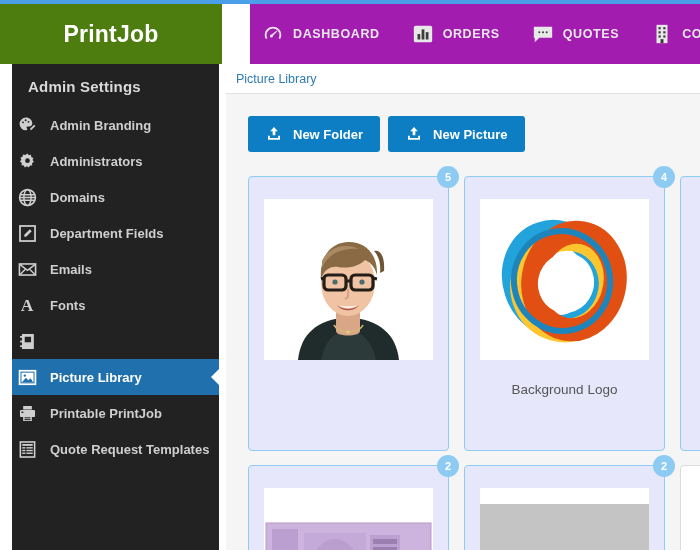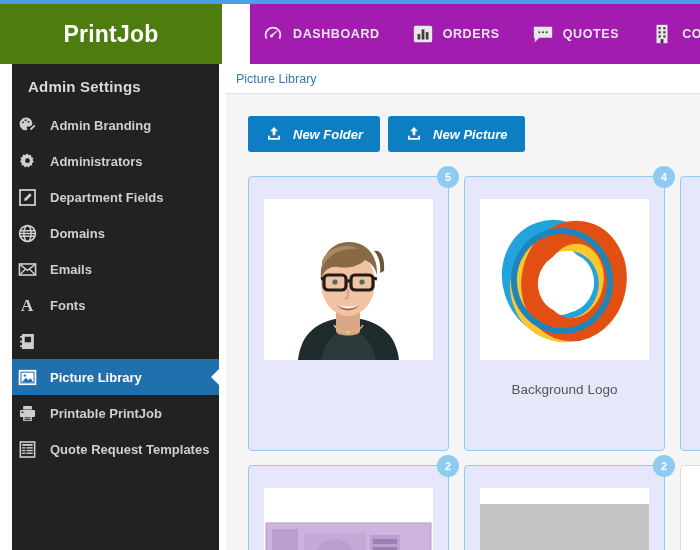--- a/index.html
+++ b/index.html
@@ -138,21 +138,20 @@
     padding: 0 17px;
     background: #0d7ec4;
     color: #ffffff;
     border: none;
     border-radius: 3px;
     font-family: "Liberation Sans", sans-serif;
     font-size: 13px;
     font-weight: bold;
     cursor: pointer;
     white-space: nowrap;
-    font-style: italic;
   }
   .btn .b-ico { width: 18px; height: 18px; display: block; }
   .btn .b-ico svg { display: block; }
 
   
   .grid {
     position: relative;
     margin: 24px 0 0 22px;
     width: 460px;
   }
@@ -296,36 +295,36 @@
           <path d="M12 1.8l1.6 2.4 2.8-.6.5 2.9 2.7 1-1.3 2.6 1.8 2.3-2.4 1.7.3 2.9-2.9.1-1.4 2.5-2.5-1.5-2.6 1.4-1.3-2.6-2.9-.2.4-2.9L2.4 12l1.9-2.2L3 7.2l2.7-1.1.6-2.9 2.8.7z" fill="#cfcfcf"></path>
           <circle cx="12" cy="11" r="3" fill="#222"></circle>
         </svg>
       </span>
       <span>Administrators</span>
     </div>
 
     <div class="side-item">
       <span class="s-ico">
         <svg viewBox="0 0 24 24" width="19" height="19">
-          <rect x="2.5" y="2.5" width="19" height="19" fill="none" stroke="#cfcfcf" stroke-width="2.2"></rect>
-          <path d="M8 16h2.3l7-7-2.3-2.3-7 7z" fill="#cfcfcf"></path>
-        </svg>
-      </span>
-      <span>Department Fields</span>
-    </div>
-
-    <div class="side-item">
-      <span class="s-ico">
-        <svg viewBox="0 0 24 24" width="19" height="19">
           <circle cx="12" cy="12" r="10" fill="none" stroke="#cfcfcf" stroke-width="2"></circle>
           <ellipse cx="12" cy="12" rx="4.6" ry="10" fill="none" stroke="#cfcfcf" stroke-width="1.8"></ellipse>
           <path d="M2.6 8.6h18.8M2.6 15.4h18.8M2 12h20" stroke="#cfcfcf" stroke-width="1.8"></path>
         </svg>
       </span>
       <span>Domains</span>
+    </div>
+
+    <div class="side-item">
+      <span class="s-ico">
+        <svg viewBox="0 0 24 24" width="19" height="19">
+          <rect x="2.5" y="2.5" width="19" height="19" fill="none" stroke="#cfcfcf" stroke-width="2.2"></rect>
+          <path d="M8 16h2.3l7-7-2.3-2.3-7 7z" fill="#cfcfcf"></path>
+        </svg>
+      </span>
+      <span>Department Fields</span>
     </div>
 
     <div class="side-item">
       <span class="s-ico">
         <svg viewBox="0 0 24 24" width="19" height="19">
           <rect x="1.8" y="5" width="20.4" height="14" fill="none" stroke="#cfcfcf" stroke-width="2"></rect>
           <path d="M2.6 5.8 12 13l9.4-7.2M2.6 18.4 9 12m6 0 6.4 6.4" stroke="#cfcfcf" stroke-width="1.8" fill="none"></path>
         </svg>
       </span>
       <span>Emails</span>

